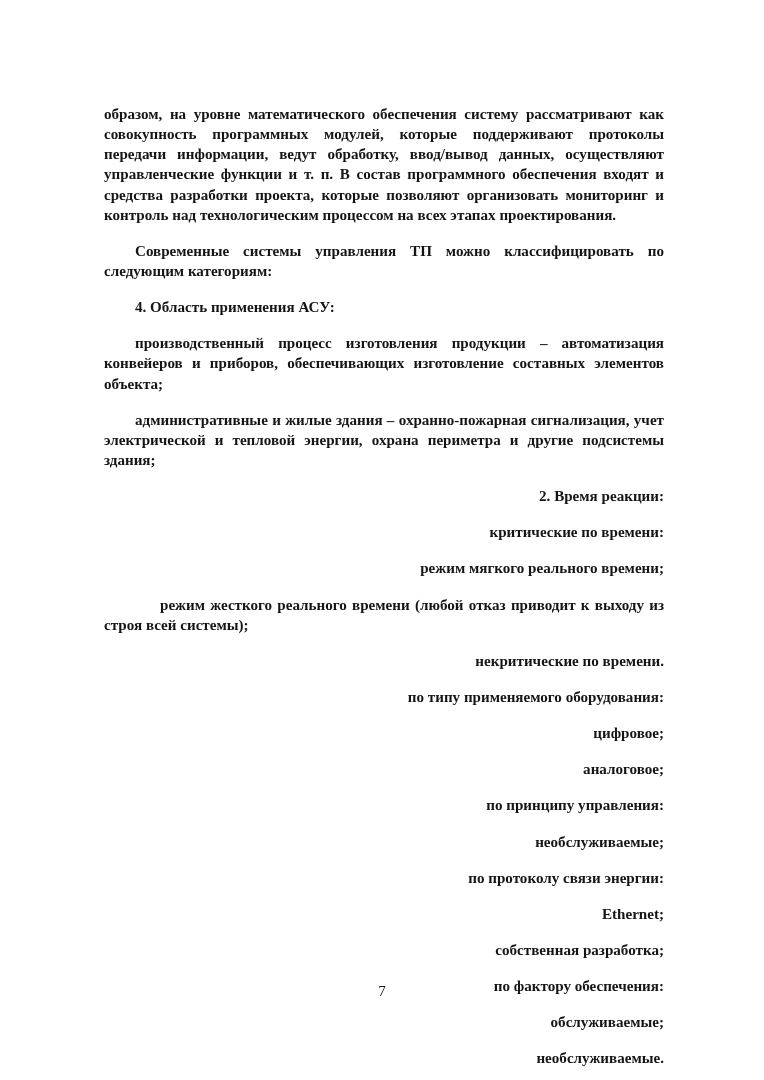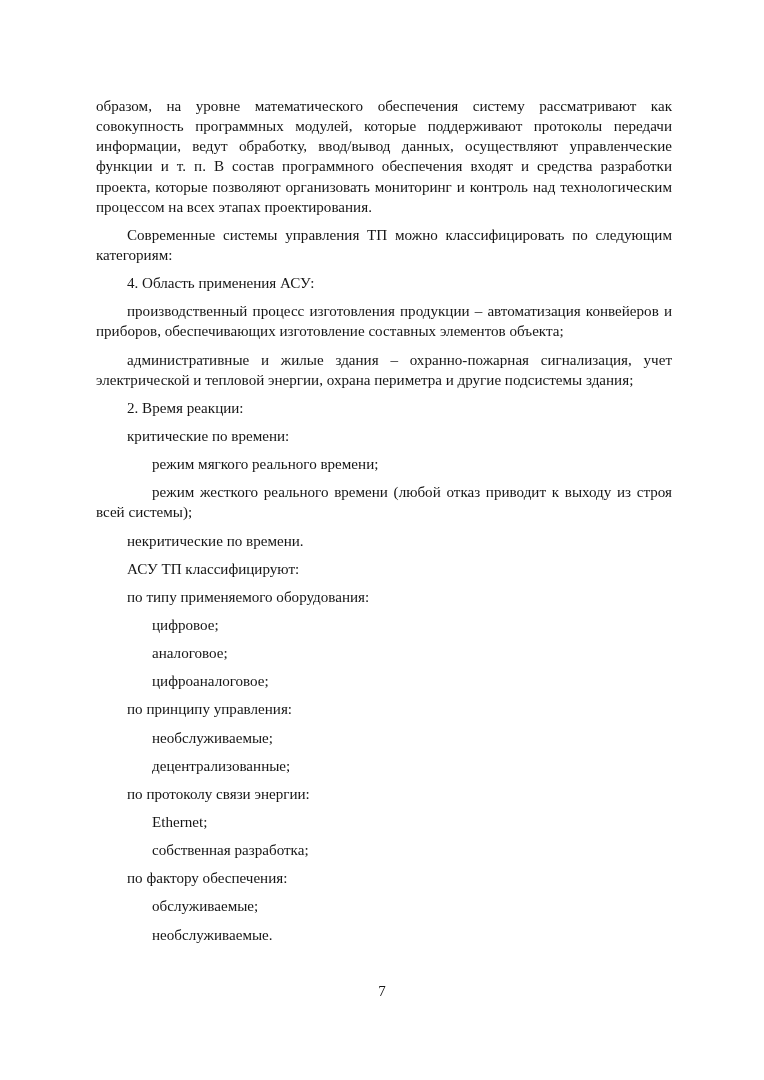--- a/index.html
+++ b/index.html
@@ -22,34 +22,35 @@
     padding: 88px 84px 0 88px;
   }
   .doc-body {
     font-size: 15.1px;
     line-height: 1.335;
     text-align: justify;
     text-justify: inter-word;
     color: #151515;
   }
   p {
-    margin: 8px;
+    margin: 16px;
     text-align: justify;
+    font-weight: bold;
   }
   .p-cont {
     text-indent: 0;
   }
   .p-ind {
     text-indent: 31px;
   }
   .p-ind2 {
     text-indent: 56px;
   }
   .p-last {
-    text-align: left;
+    text-align: right;
   }
   .page-number {
     position: absolute;
     left: 0;
     right: 0;
     top: 983px;
     text-align: center;
     font-size: 15px;
     font-family: "Liberation Serif", "DejaVu Serif", serif;
     color: #151515;
@@ -63,28 +64,25 @@
       <p class="p-cont">образом, на уровне математического обеспечения систему рассматривают как совокупность программных модулей, которые поддерживают протоколы передачи информации, ведут обработку, ввод/вывод данных, осуществляют управленческие функции и т. п. В состав программного обеспечения входят и средства разработки проекта, которые позволяют организовать мониторинг и контроль над технологическим процессом на всех этапах проектирования.</p>
       <p class="p-ind">Современные системы управления ТП можно классифицировать по следующим категориям:</p>
       <p class="p-ind">4. Область применения АСУ:</p>
       <p class="p-ind">производственный процесс изготовления продукции – автоматизация конвейеров и приборов, обеспечивающих изготовление составных элементов объекта;</p>
       <p class="p-ind">административные и жилые здания – охранно-пожарная сигнализация, учет электрической и тепловой энергии, охрана периметра и другие подсистемы здания;</p>
       <p class="p-ind p-last">2. Время реакции:</p>
       <p class="p-ind p-last">критические по времени:</p>
       <p class="p-ind2 p-last">режим мягкого реального времени;</p>
       <p class="p-ind2">режим жесткого реального времени (любой отказ приводит к выходу из строя всей системы);</p>
       <p class="p-ind p-last">некритические по времени.</p>
-      <p class="p-ind p-last">АСУ ТП классифицируют:</p>
       <p class="p-ind p-last">по типу применяемого оборудования:</p>
       <p class="p-ind2 p-last">цифровое;</p>
       <p class="p-ind2 p-last">аналоговое;</p>
-      <p class="p-ind2 p-last">цифроаналоговое;</p>
       <p class="p-ind p-last">по принципу управления:</p>
       <p class="p-ind2 p-last">необслуживаемые;</p>
-      <p class="p-ind2 p-last">децентрализованные;</p>
       <p class="p-ind p-last">по протоколу связи энергии:</p>
       <p class="p-ind2 p-last">Ethernet;</p>
       <p class="p-ind2 p-last">собственная разработка;</p>
       <p class="p-ind p-last">по фактору обеспечения:</p>
       <p class="p-ind2 p-last">обслуживаемые;</p>
       <p class="p-ind2 p-last">необслуживаемые.</p>
     </div>
   <div class="page-number">7</div>
 </div>
 

